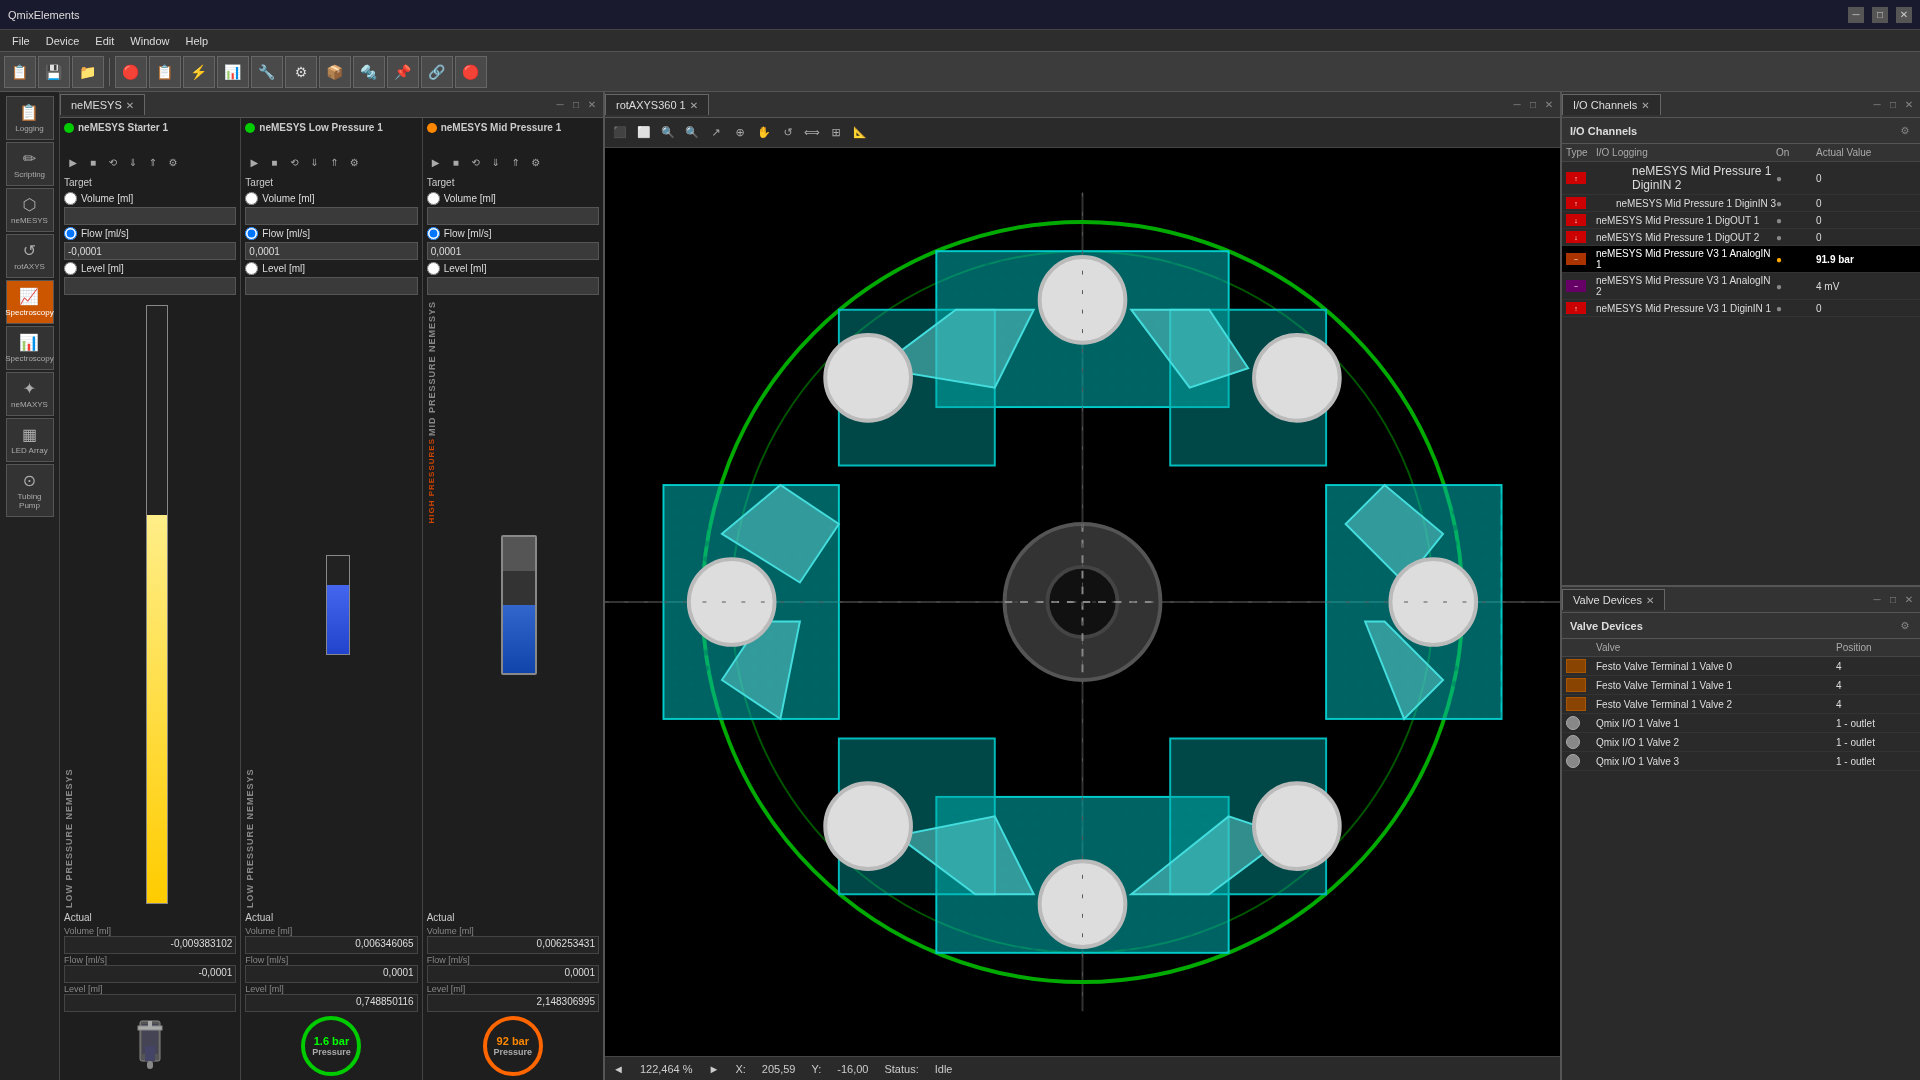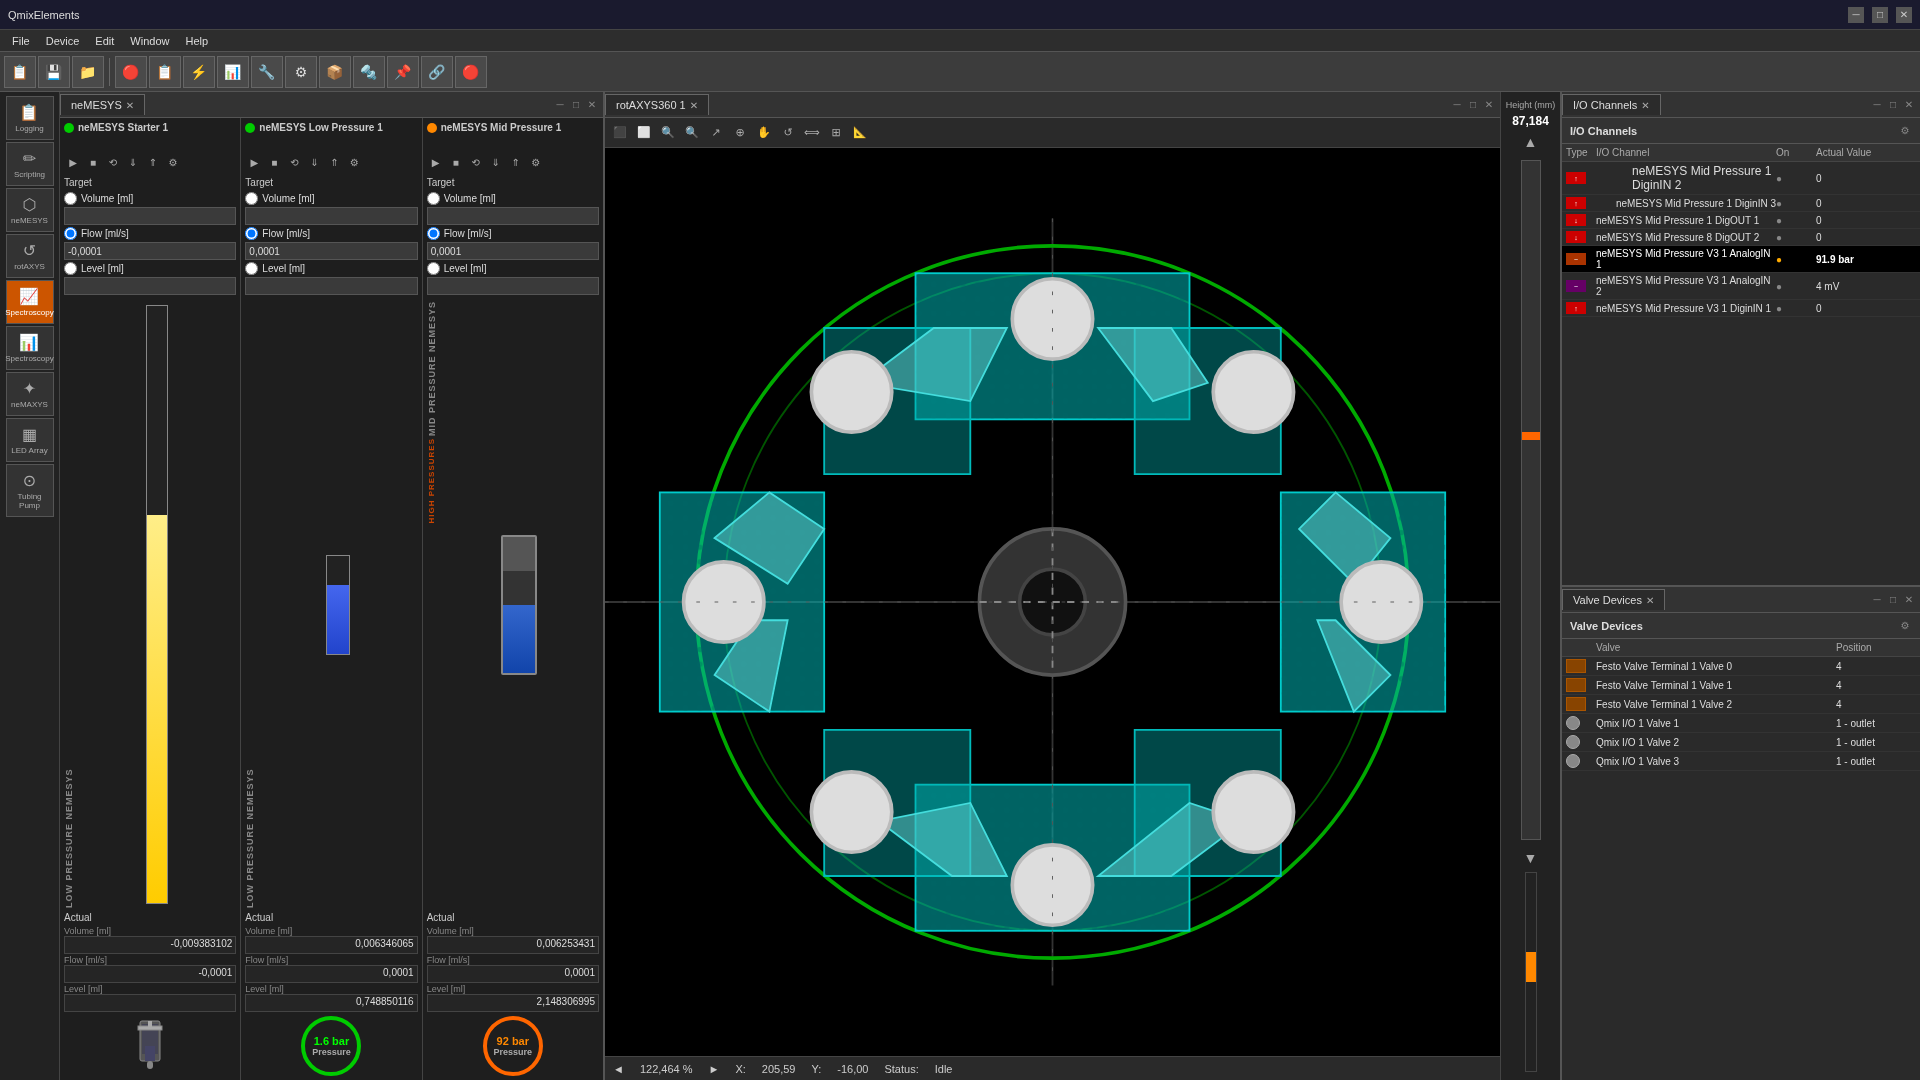--- a/index.html
+++ b/index.html
@@ -795,33 +795,20 @@
       <span>►</span>
       <span>X:</span>
       <span>205,59</span>
       <span>Y:</span>
       <span>-16,00</span>
       <span>Status:</span>
       <span>Idle</span>
     </div>
   </div>
 
-  <div id="height-panel">
-    <span class="height-label">Height (mm)</span>
-    <span class="height-value">87,184</span>
-    <button class="sm-btn" style="font-size:14px;">▲</button>
-    <div class="height-slider">
-      <div class="height-indicator"></div>
-    </div>
-    <button class="sm-btn" style="font-size:14px;">▼</button>
-
-    <div class="scroll-indicator" style="width:12px; flex:0 0 auto; background:#222; border:1px solid #444; margin-top:4px; height:200px; position:relative;">
-      <div class="scroll-thumb"></div>
-    </div>
-  </div>
 
   <div id="right-panel">
 
     <div class="io-section">
       <div class="panel-tab-bar">
         <div class="panel-tab active">
           <span>I/O Channels</span>
           <span class="close-x">✕</span>
         </div>
         <div class="panel-wm-btns">
@@ -829,21 +816,21 @@
           <button class="wm-btn">□</button>
           <button class="wm-btn">✕</button>
         </div>
       </div>
       <div class="io-header">
         <span>I/O Channels</span>
         <button class="wm-btn" style="margin-left:auto;">⚙</button>
       </div>
       <div class="io-table-header">
         <span>Type</span>
-        <span>I/O Channel</span>
+        <span>I/O Logging</span>
         <span>On</span>
         <span>Actual Value</span>
       </div>
 
       <div class="io-row">
         <div class="io-icon" style="background:#cc0000; width:20px; height:12px; font-size:7px; display:flex; align-items:center; justify-content:center; color:#fff;">↑</div>
         <span style="font-size:12px;margin-left:36px;">neMESYS Mid Pressure 1 DiginIN 2</span>
         <span style="color:#888;">●</span>
         <span>0</span>
       </div>
@@ -854,21 +841,21 @@
         <span>0</span>
       </div>
       <div class="io-row">
         <div class="io-icon" style="background:#cc0000; width:20px; height:12px; font-size:7px; display:flex; align-items:center; justify-content:center; color:#fff;">↓</div>
         <span style="font-size:10px;">neMESYS Mid Pressure 1 DigOUT 1</span>
         <span style="color:#888;">●</span>
         <span>0</span>
       </div>
       <div class="io-row">
         <div class="io-icon" style="background:#cc0000; width:20px; height:12px; font-size:7px; display:flex; align-items:center; justify-content:center; color:#fff;">↓</div>
-        <span style="font-size:10px;">neMESYS Mid Pressure 8 DigOUT 2</span>
+        <span style="font-size:10px;">neMESYS Mid Pressure 1 DigOUT 2</span>
         <span style="color:#888;">●</span>
         <span>0</span>
       </div>
       <div class="io-row" style="background:#000000;">
         <div class="io-icon" style="background:#aa3300; width:20px; height:12px; font-size:7px; display:flex; align-items:center; justify-content:center; color:#fff;">~</div>
         <span style="font-size:10px; color:#fff;">neMESYS Mid Pressure V3 1 AnalogIN 1</span>
         <span style="color:#ffaa00;">●</span>
         <span style="color:#fff; font-weight:bold;">91.9 bar</span>
       </div>
       <div class="io-row">

